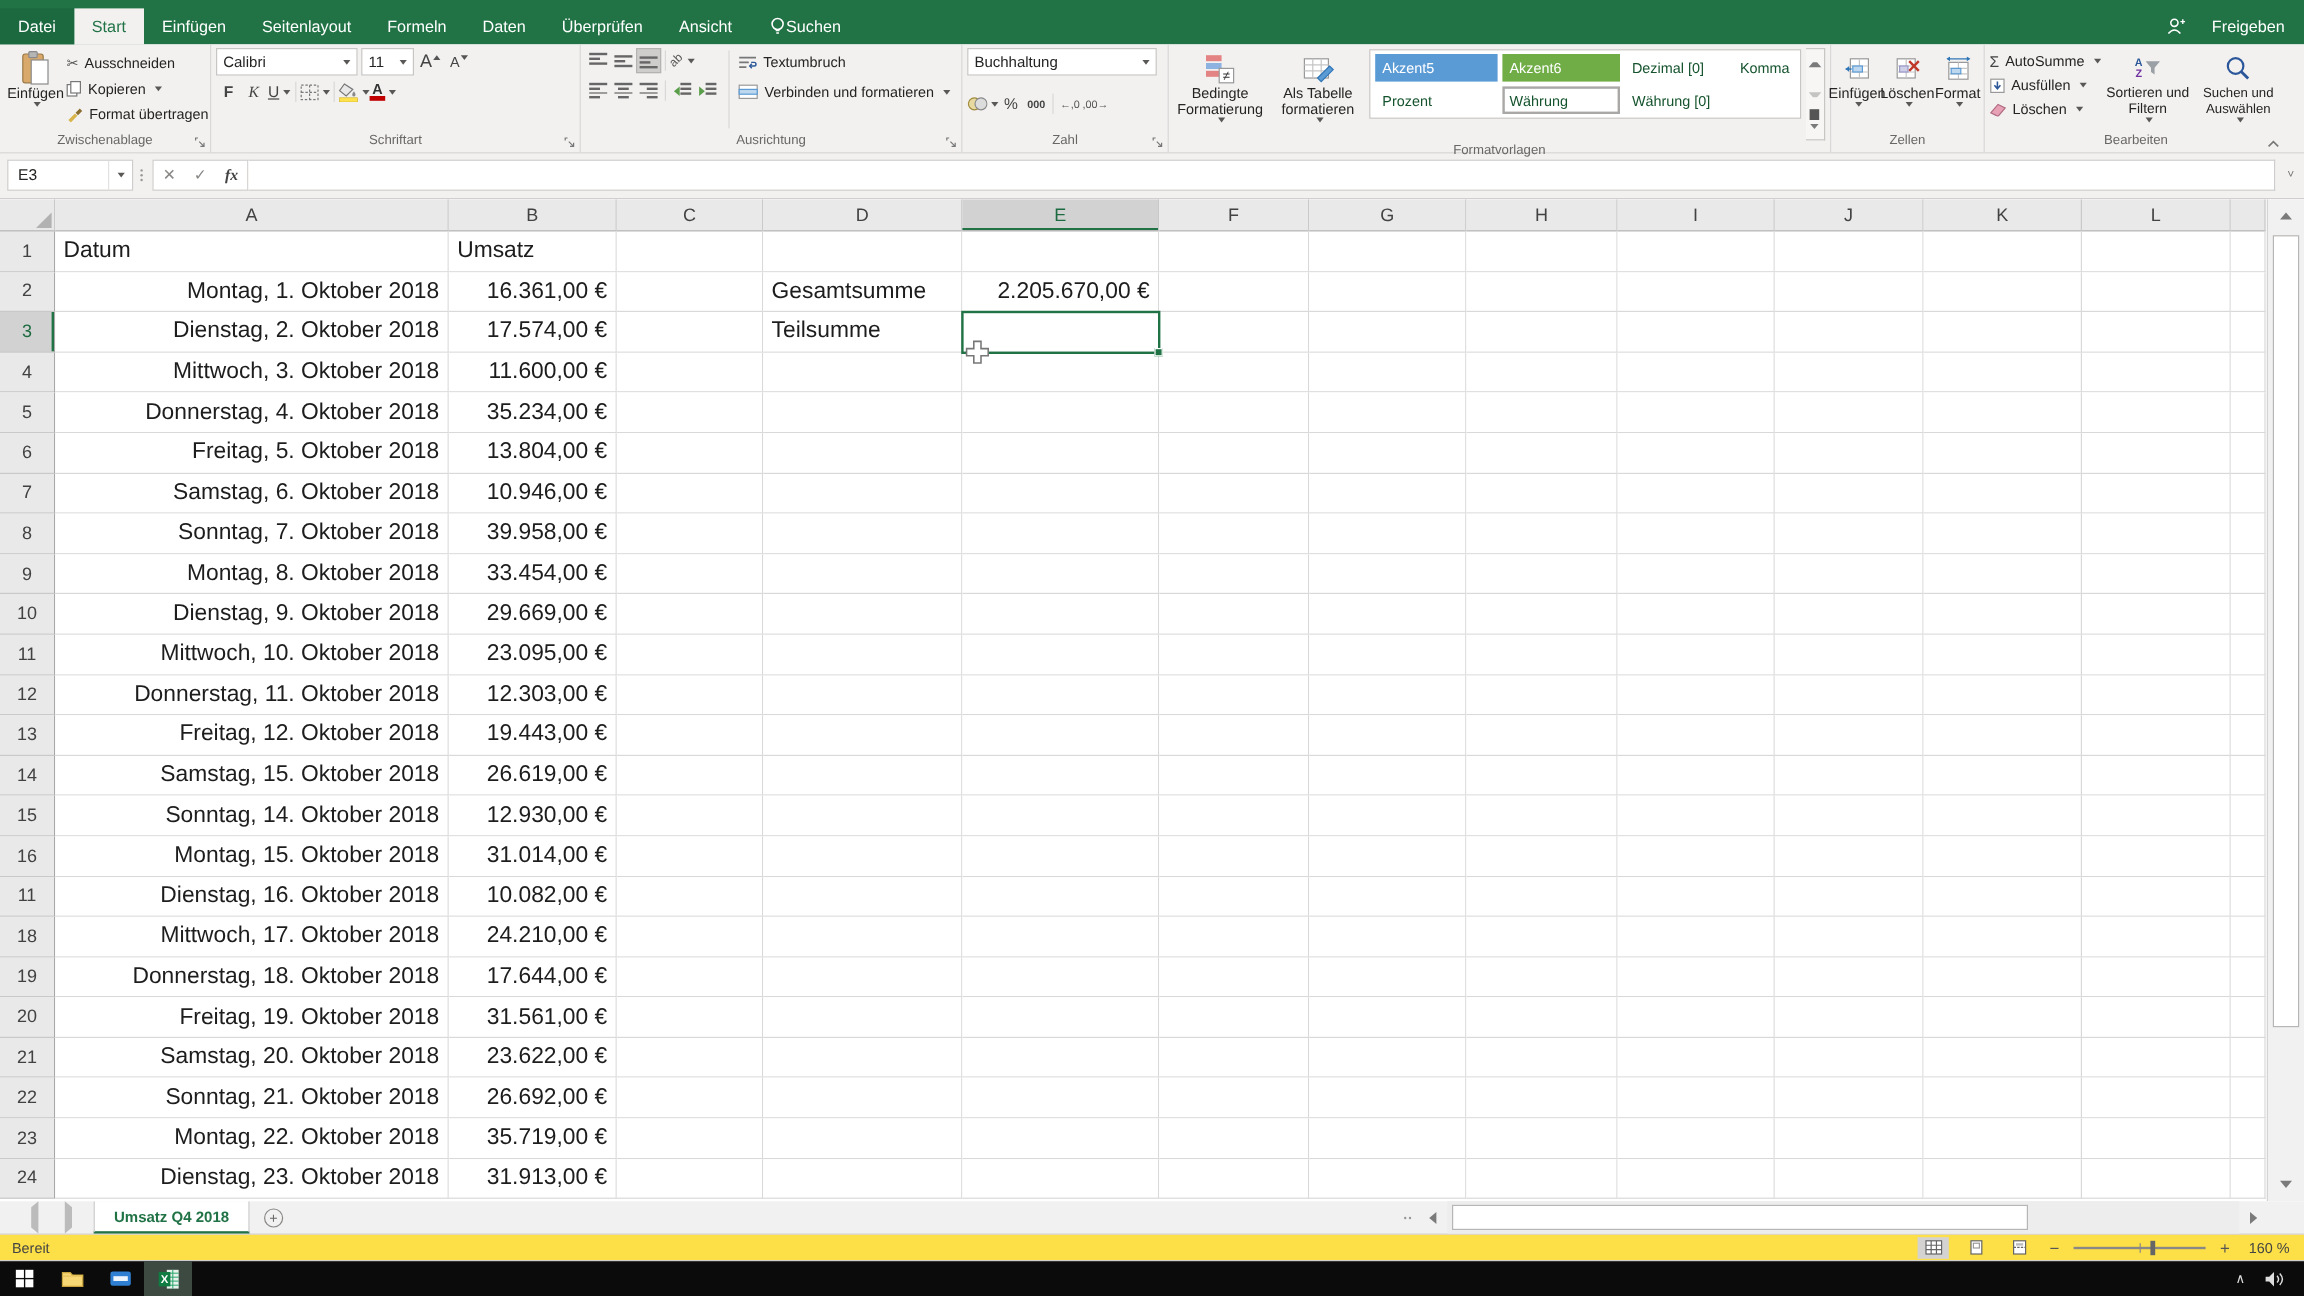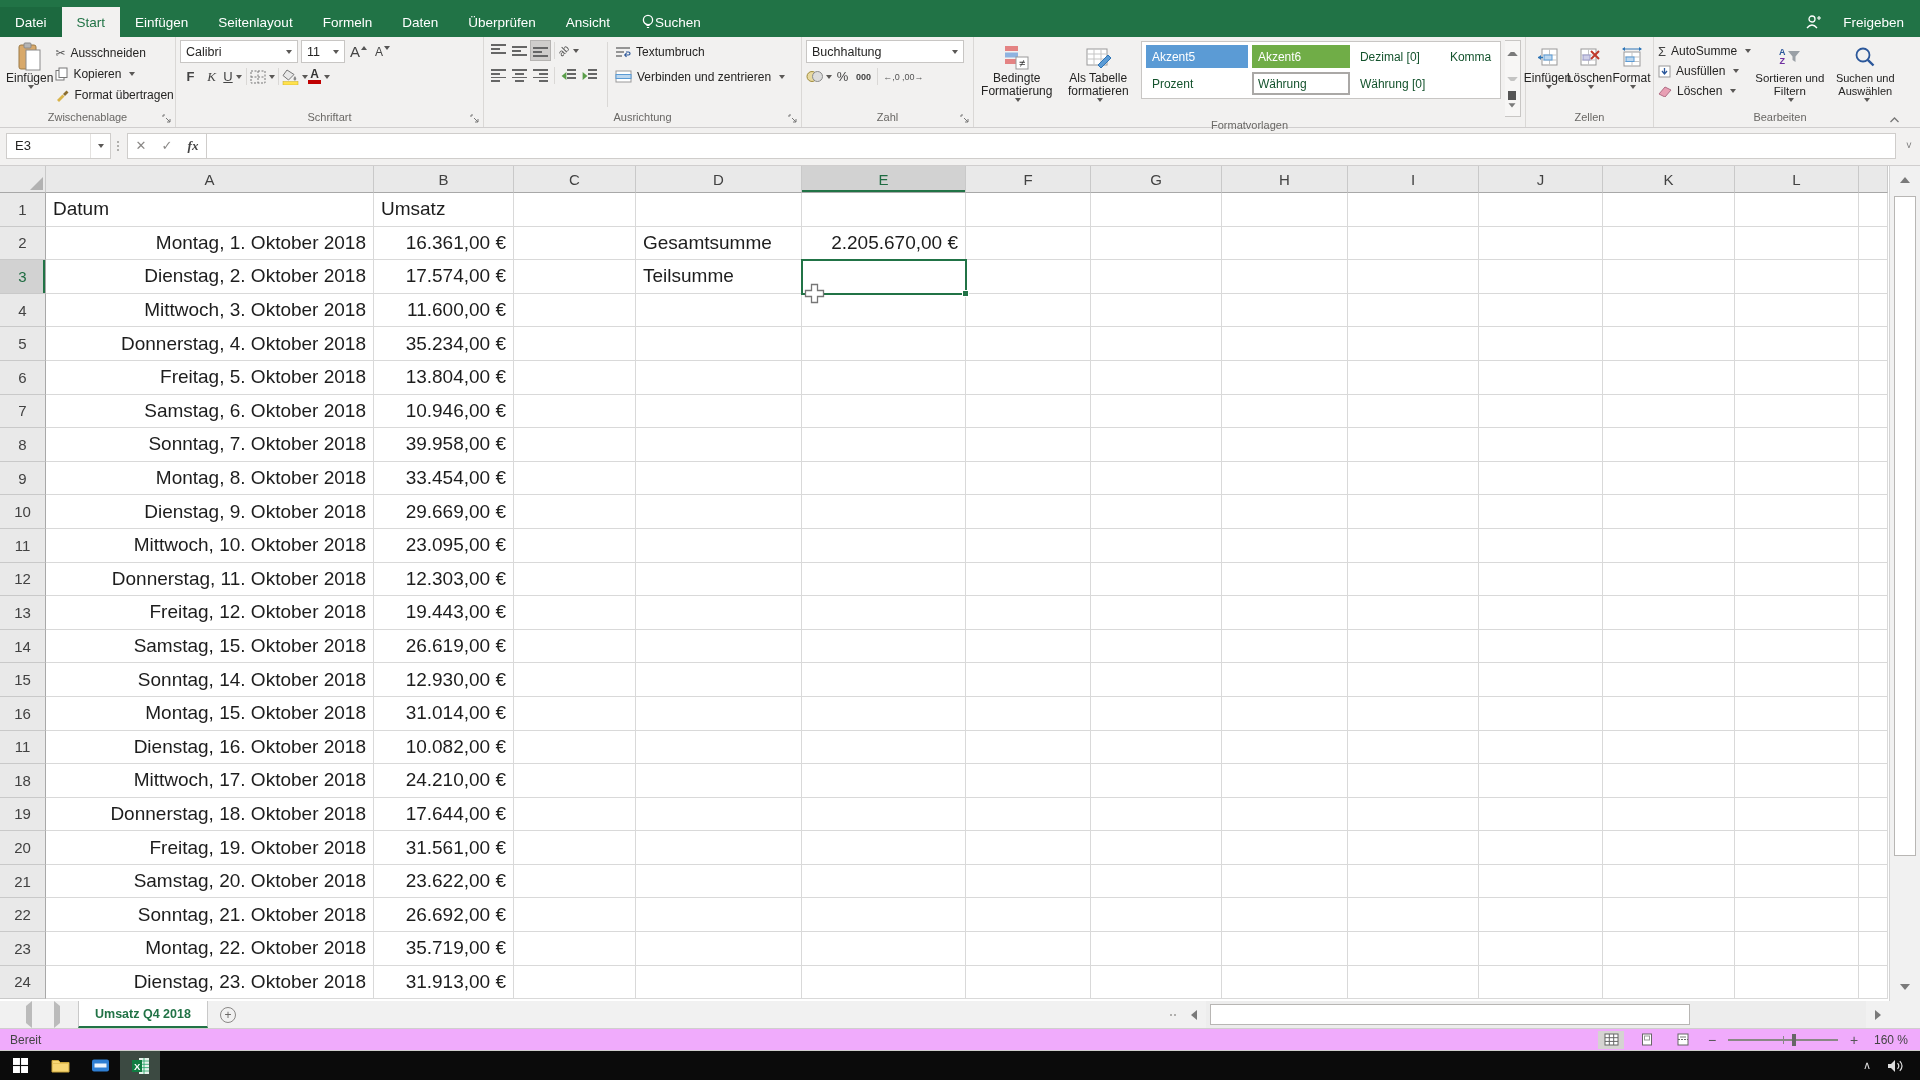--- a/index.html
+++ b/index.html
@@ -138,21 +138,21 @@
   .hscroll { margin-left:auto; display:flex; align-items:center; }
   .hs-dots { display:flex; gap:2px; margin-right:6px; }
   .hs-dots i { width:2px; height:2px; background:#9a9896; border-radius:50%; }
   .hs-btn { width:24px; height:100%; display:flex; align-items:center; justify-content:center; }
   .hs-track { width:660px; height:100%; background:#ededed; position:relative; }
   .hs-thumb { position:absolute; left:4px; top:3px; bottom:3px; width:480px;
     background:#fff; border:1px solid #b8b6b4; }
   .hs-corner { width:30px; }
 
   
-  .statusbar { height:22px; background:#f0abfc; border-bottom:1px solid #d0cece;
+  .statusbar { height:22px; background:#fde047; border-bottom:1px solid #d0cece;
     display:flex; align-items:center; font-size:12px; color:#444; }
   .sb-left { padding-left:10px; }
   .sb-right { margin-left:auto; display:flex; align-items:center; gap:10px;
     padding-right:12px; }
   .view-btn { width:26px; height:18px; display:flex; align-items:center;
     justify-content:center; }
   .view-btn.selected { background:#d5d3d1; }
   .zoom-track { width:110px; height:2px; background:#8a8886; position:relative; }
   .zoom-tick { position:absolute; left:50%; top:-3px; width:1px; height:8px; background:#8a8886; }
   .zoom-thumb { position:absolute; left:58%; top:-5px; width:4px; height:12px; background:#666; }
@@ -402,36 +402,36 @@
               <path d="M11 7h2.5q1.5 0 1.5 1.5T13.5 10H10" fill="none" stroke="#2b579a" stroke-width="1.2"></path>
               <path d="M11.5 8.2L9.8 10l1.7 1.8" fill="none" stroke="#2b579a" stroke-width="1.2"></path>
             </svg>
           <span>Textumbruch</span>
         </div>
         <div class="rsmall">
           <svg width="17" height="13" viewBox="0 0 17 13">
               <rect x="1" y="1" width="15" height="11" fill="#fff" stroke="#999"></rect>
               <rect x="1" y="4.5" width="15" height="4" fill="#bdd7ee" stroke="#5b9bd5"></rect>
             </svg>
-          <span>Verbinden und zentrieren</span>
+          <span>Verbinden und formatieren</span>
           <span class="dd"></span>
         </div>
       </div>
     </div>
     <div class="rg-label"><span>Ausrichtung</span>
       <span class="launcher">
           <svg width="10" height="10" viewBox="0 0 10 10">
             <path d="M1 3V1h2M4 4l4 4M8 5v3H5" stroke="#777" fill="none"></path>
           </svg>
         </span>
     </div>
   </div>
 
   <div class="rgroup" style="width:172px">
-    <div class="rg-body" style="flex-direction:column;gap:3px">
+    <div class="rg-body" style="flex-direction:column;gap:13px">
       <div class="inputbox" style="width:158px">
         <span style="flex:1">Buchhaltung</span>
         <span class="dd"></span>
       </div>
       <div style="display:flex;align-items:center">
         <div class="btn-ico">
           <svg width="17" height="13" viewBox="0 0 17 13">
               <circle cx="6" cy="6.5" r="5" fill="#e8d9a0" stroke="#a08c3c"></circle>
               <circle cx="11.5" cy="6.5" r="5" fill="#dcdcdc" stroke="#8a8a8a"></circle>
             </svg>

